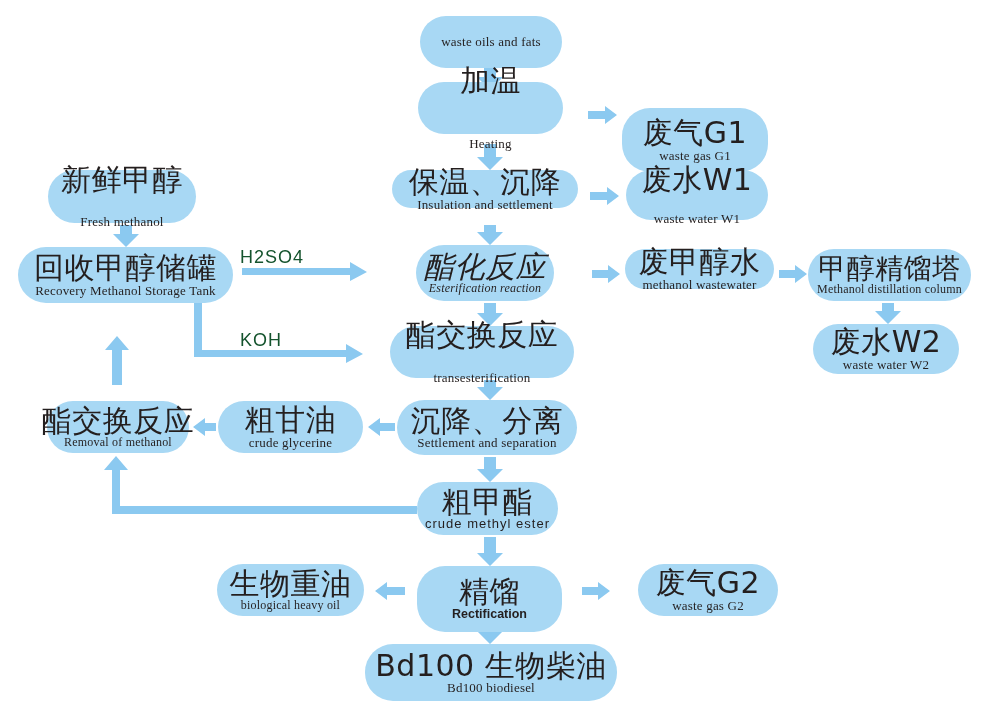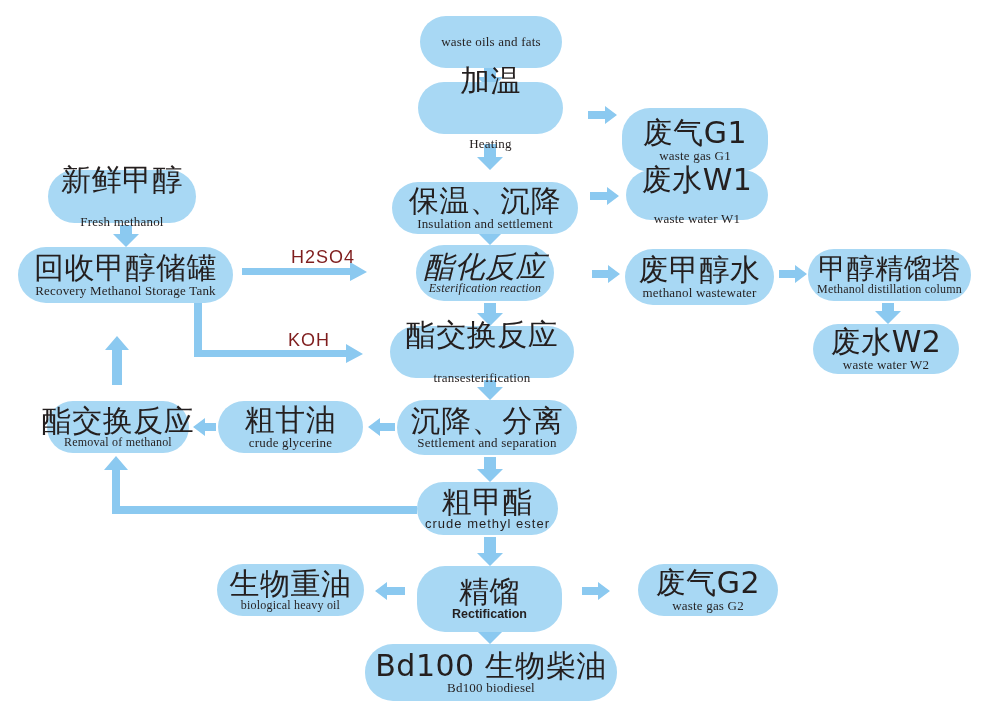--- a/index.html
+++ b/index.html
@@ -50,24 +50,24 @@
     letter-spacing: 1px;
   }
   .en.sansbold {
     font-family: "Liberation Sans", "DejaVu Sans", sans-serif;
     font-weight: bold;
     font-size: 12.5px;
     letter-spacing: 0;
   }
   .chem-label {
     position: absolute;
-    color: #7f1d1d;
+    color: #14532d;
     font-size: 18px;
     letter-spacing: 1px;
-    text-align: right;
+    text-align: left;
     font-family: "Liberation Sans", "DejaVu Sans", sans-serif;
   }
 </style>
 </head>
 <body>
 
 <div id="canvas">
 
   <svg id="flow-svg" viewBox="0 0 992 713" xmlns="http://www.w3.org/2000/svg">
     <polygon class="arrow" points="484,66 496,66 496,77 503,77 490,90 477,77 484,77"></polygon>
@@ -104,21 +104,21 @@
   <div class="node" style="left:418px; top:82px; width:145px; height:52px;gap:40px;">
     <div class="cn">加温</div>
     <div class="en">Heating</div>
   </div>
 
   <div class="node" style="left:622px; top:89px; width:146px; height:64px;margin-top:19px;">
     <div class="cn">废气G1</div>
     <div class="en">waste gas G1</div>
   </div>
 
-  <div class="node" style="left:392px; top:182px; width:186px; height:52px;">
+  <div class="node" style="left:392px; top:170px; width:186px; height:38px;">
     <div class="cn">保温、沉降</div>
     <div class="en">Insulation and settlement</div>
   </div>
 
   <div class="node" style="left:626px; top:170px; width:142px; height:50px;gap:16px;">
     <div class="cn">废水W1</div>
     <div class="en">waste water W1</div>
   </div>
 
   <div class="node" style="left:48px; top:170px; width:148px; height:53px;gap:20px;">
@@ -129,21 +129,21 @@
   <div class="node" style="left:18px; top:247px; width:215px; height:56px;">
     <div class="cn">回收甲醇储罐</div>
     <div class="en">Recovery Methanol Storage Tank</div>
   </div>
 
   <div class="node" style="left:416px; top:245px; width:138px; height:56px;font-style:italic;">
     <div class="cn">酯化反应</div>
     <div class="en small">Esterification reaction</div>
   </div>
 
-  <div class="node" style="left:625px; top:249px; width:149px; height:56px;">
+  <div class="node" style="left:625px; top:249px; width:149px; height:40px;">
     <div class="cn">废甲醇水</div>
     <div class="en">methanol wastewater</div>
   </div>
 
   <div class="node" style="left:808px; top:249px; width:163px; height:52px;">
     <div class="cn" style="font-size:28px">甲醇精馏塔</div>
     <div class="en small">Methanol distillation column</div>
   </div>
 
   <div class="node" style="left:813px; top:324px; width:146px; height:50px;">

